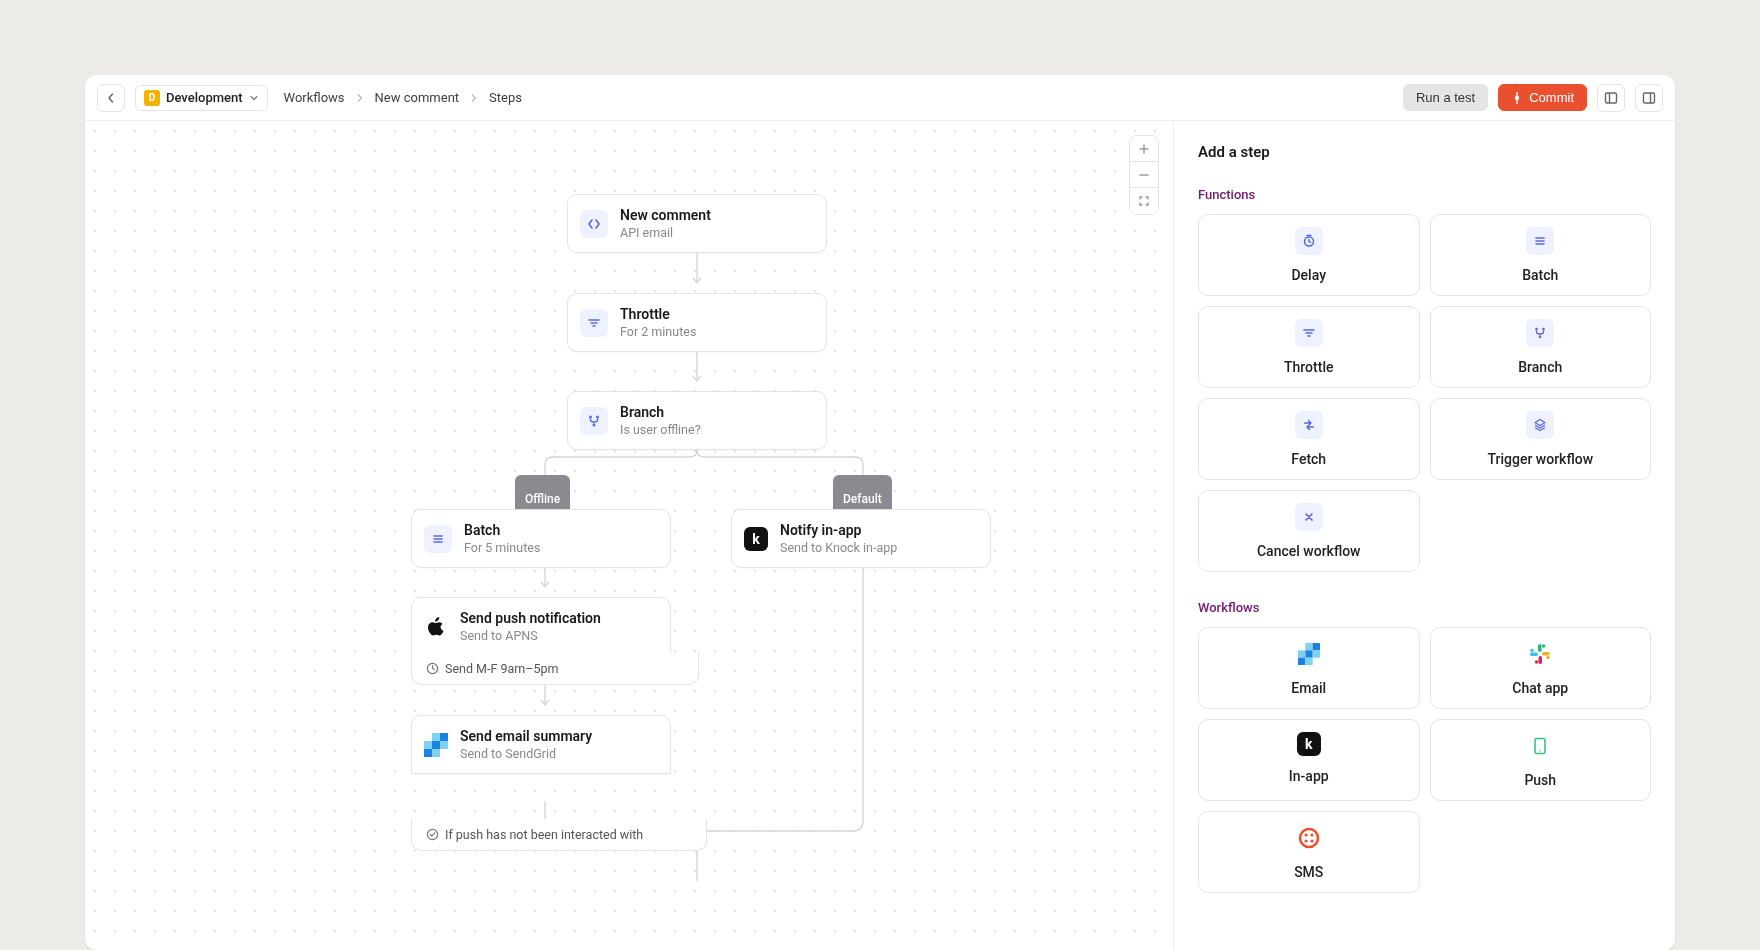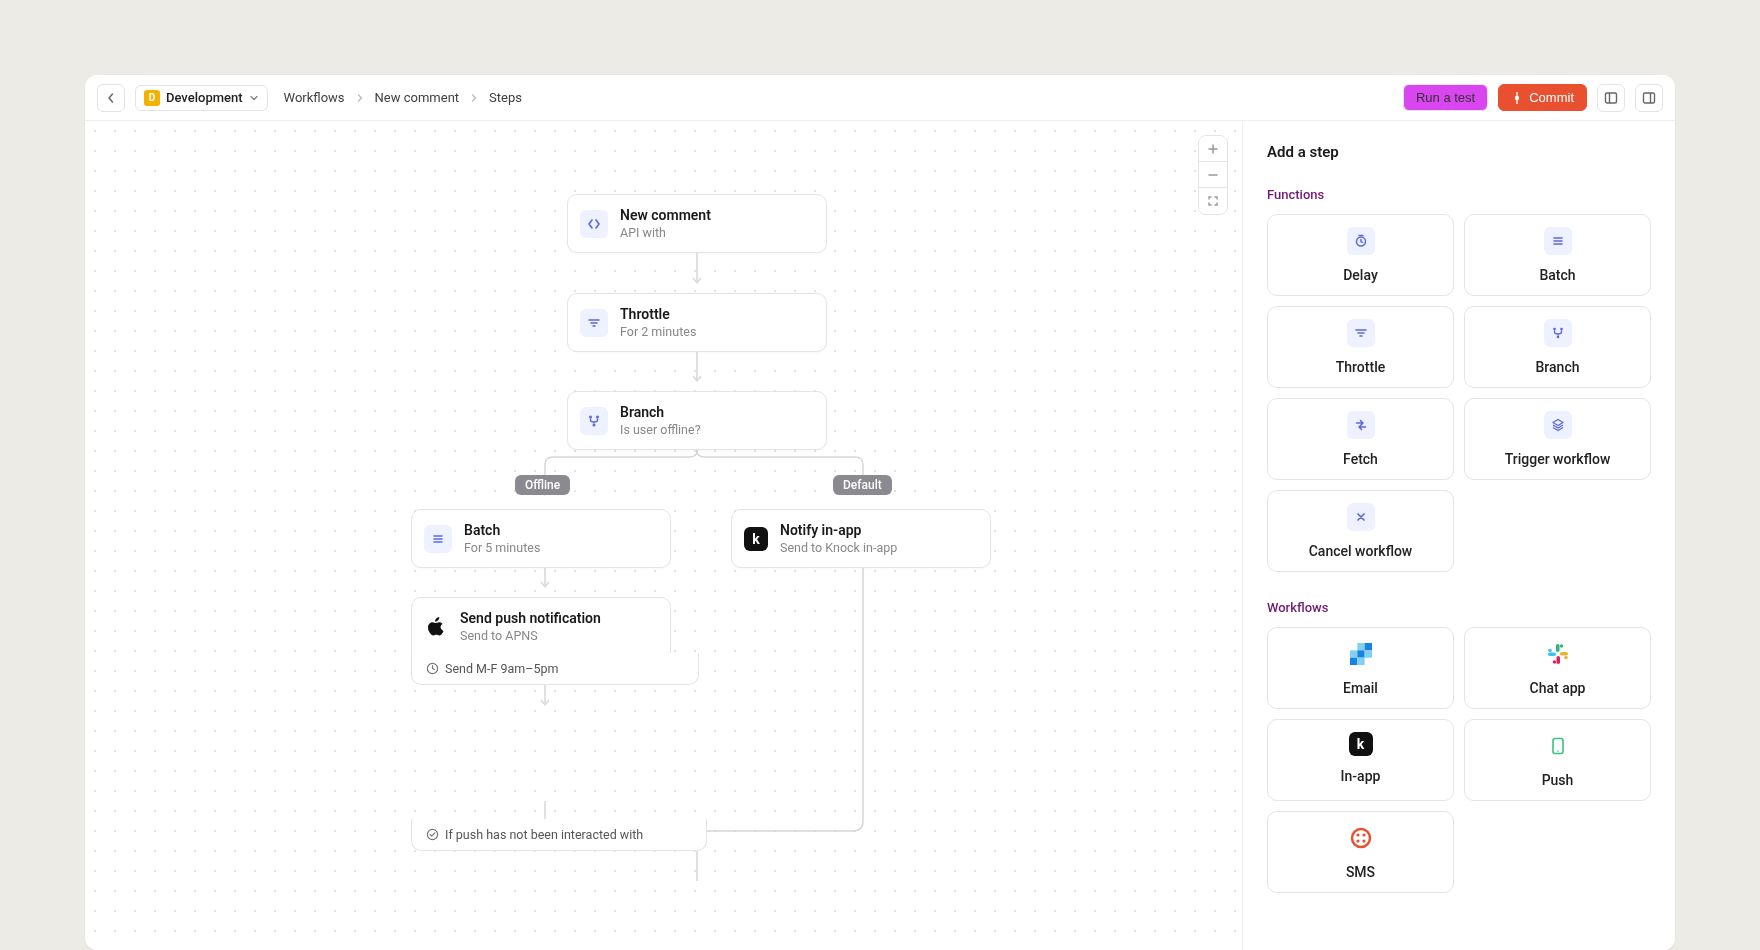--- a/index.html
+++ b/index.html
@@ -63,21 +63,21 @@
   font-size: 10px;
   font-weight: 700;
 }
 .env-label { font-size: 13px; color: #222; font-weight: 500; }
 .breadcrumb { display: flex; align-items: center; gap: 10px; font-size: 13px; color: #555; margin-left: 6px; }
 .bc-link { cursor: pointer; color: #404040; }
 .bc-sep { color: #bbb; }
 .topbar-spacer { flex: 1; }
 .btn {
   border: 1px solid #e4e4e7;
-  background: #d946ef;
+  background: #e5e5e5;
   border-radius: 6px;
   padding: 5px 12px;
   font-size: 13px;
   cursor: pointer;
   color: #333;
   display: inline-flex;
   align-items: center;
   gap: 6px;
 }
 .btn-primary {
@@ -146,21 +146,21 @@
 .node .txt { display: flex; flex-direction: column; gap: 2px; }
 .node .title { font-size: 14px; font-weight: 600; color: #1a1a1a; }
 .node .sub { font-size: 12.5px; color: #888; }
 .icon-indigo { background: #eef1ff; color: #5b67e0; }
 
 .badge-pill {
   position: absolute;
   background: #8a8a90;
   color: #fff;
   font-size: 12px;
-  padding: 3px 10px;
+  padding: 17px 10px;
   border-radius: 6px;
   font-weight: 500;
 }
 .condition-bar {
   position: absolute;
   background: #fff;
   border: 1px solid #e4e4e7;
   border-radius: 0 0 10px 10px;
   border-top: none;
   font-size: 12.5px;
@@ -170,21 +170,21 @@
   gap: 6px;
   padding: 8px 14px;
 }
 .connector {
   position: absolute;
   stroke: #d5d5da;
   fill: none;
 }
 
 .sidebar {
-  width: 433px;
+  width: 502px;
   border-left: 1px solid #eee;
   padding: 22px 24px;
   overflow-y: auto;
   background: #fff;
 }
 .sidebar h2 {
   font-size: 15px;
   font-weight: 600;
   color: #1a1a1a;
   margin-bottom: 26px;
@@ -310,21 +310,21 @@
       </svg>
 
       <div class="node" style="left:482px; top:73px;">
         <div class="icon-box icon-indigo">
           <svg width="14" height="14" viewBox="0 0 14 14">
               <path d="M5 3L2 7l3 4M9 3l3 4-3 4" stroke="#5b67e0" stroke-width="1.6" fill="none" stroke-linecap="round" stroke-linejoin="round"></path>
             </svg>
         </div>
         <div class="txt">
           <span class="title">New comment</span>
-          <span class="sub">API with</span>
+          <span class="sub">API email</span>
         </div>
       </div>
 
       <div class="node" style="left:482px; top:172px;">
         <div class="icon-box icon-indigo">
           <svg width="14" height="14" viewBox="0 0 14 14">
               <path d="M2 4h10M4 7h6M6 10h2" stroke="#5b67e0" stroke-width="1.6" stroke-linecap="round"></path>
             </svg>
         </div>
         <div class="txt">
@@ -383,20 +383,37 @@
         </div>
       </div>
       <div class="condition-bar" style="left:326px; top:532px; width:288px;">
         <svg width="13" height="13" viewBox="0 0 14 14">
             <circle cx="7" cy="7" r="5.5" stroke="#777" stroke-width="1.3" fill="none"></circle>
             <path d="M7 4v3l2 1" stroke="#777" stroke-width="1.3" fill="none" stroke-linecap="round"></path>
           </svg>
         <span>Send M-F 9am–5pm</span>
       </div>
 
+      <div class="node" style="left:326px; top:594px; border-radius:10px 10px 0 0;">
+        <div style="width:24px;height:24px;">
+          <svg width="24" height="24" viewBox="0 0 24 24">
+              <rect x="0" y="8" width="8" height="8" fill="#7fd1f0"></rect>
+              <rect x="8" y="0" width="8" height="8" fill="#7fd1f0"></rect>
+              <rect x="0" y="16" width="8" height="8" fill="#1a82e2"></rect>
+              <rect x="8" y="8" width="8" height="8" fill="#1a82e2"></rect>
+              <rect x="16" y="0" width="8" height="8" fill="#1a82e2"></rect>
+              <rect x="8" y="16" width="8" height="8" fill="#7fd1f0"></rect>
+              <rect x="16" y="8" width="8" height="8" fill="#7fd1f0"></rect>
+            </svg>
+        </div>
+        <div class="txt">
+          <span class="title">Send email summary</span>
+          <span class="sub">Send to SendGrid</span>
+        </div>
+      </div>
       <div class="condition-bar" style="left:326px; top:650px; width:296px;margin-top:48px;">
         <svg width="13" height="13" viewBox="0 0 14 14">
             <circle cx="7" cy="7" r="5.5" stroke="#777" stroke-width="1.3" fill="none"></circle>
             <path d="M4.5 7l1.7 1.7L9.5 5.3" stroke="#777" stroke-width="1.3" fill="none" stroke-linecap="round" stroke-linejoin="round"></path>
           </svg>
         <span>If push has not been interacted with</span>
       </div>
 
       <div class="zoom-controls">
         <button>

